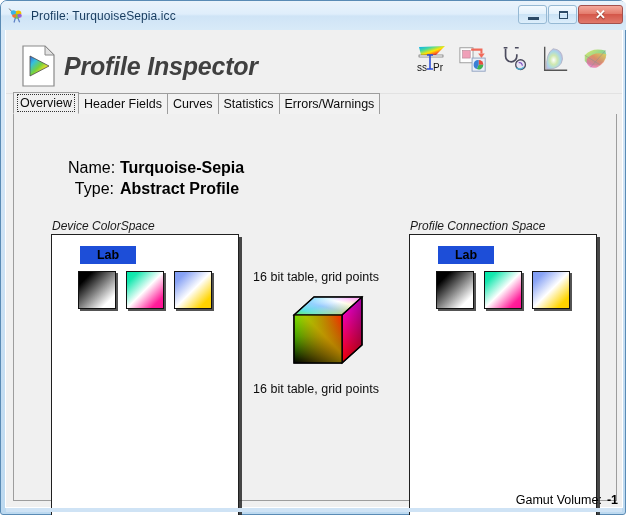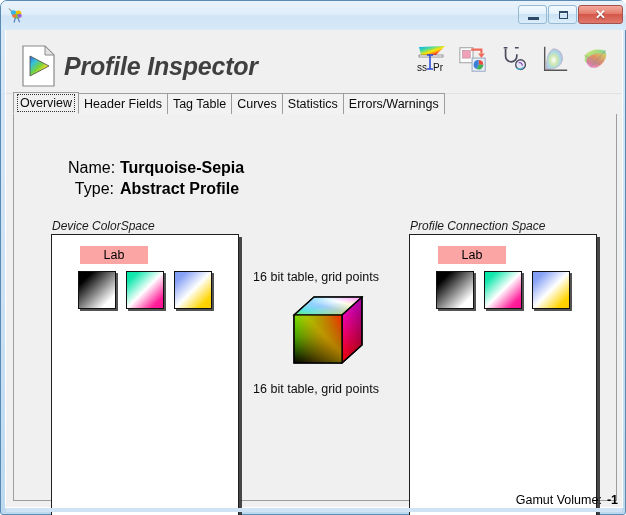--- a/index.html
+++ b/index.html
@@ -231,27 +231,28 @@
     box-sizing: border-box;
   }
   #dev-caption { left: 38px; top: 105px; }
   #dev-panel   { left: 37px; top: 120px; width: 188px; height: 322px; }
   #pcs-caption { left: 396px; top: 105px; }
   #pcs-panel   { left: 395px; top: 120px; width: 188px; height: 322px; }
 
   .cs-tag {
     position: absolute;
     left: 28px; top: 11px;
-    width: 68px; height: 18px;
-    background: #fca5a5;
+    width: 56px; height: 18px;
+    background: #1d4ed8;
     font-size: 12.5px;
     color: #000;
     display: flex;
     align-items: center;
     justify-content: center;
+    font-weight: bold;
   }
   .swatches {
     position: absolute;
     left: 26px; top: 36px;
     display: flex;
     gap: 10px;
   }
   .swatch {
     width: 38px; height: 38px;
     border: 1px solid #101010;
@@ -314,20 +315,21 @@
           <ellipse cx="5.4" cy="5.6" rx="2.6" ry="2.3" fill="#39b6e8"></ellipse>
           <ellipse cx="9.0" cy="9.2" rx="2.9" ry="2.5" fill="#7ec93f"></ellipse>
           <ellipse cx="11.6" cy="8.8" rx="2.2" ry="2.0" fill="#9a5fd6"></ellipse>
           <ellipse cx="6.4" cy="9.0" rx="2.0" ry="1.8" fill="#f07830"></ellipse>
           <path d="M7.5 10.5 L6.0 15.5" stroke="#5b7fc4" stroke-width="1.2" fill="none"></path>
           <path d="M9.8 10.6 L11.6 15.2" stroke="#5b7fc4" stroke-width="1.2" fill="none"></path>
           <path d="M3.4 4.2 L1.2 1.6" stroke="#6f6f6f" stroke-width="1" fill="none"></path>
         </g>
       </svg>
     </div>
+    <div class="title-text">Profile: TurquoiseSepia.icc</div>
 
     <div class="winbtns">
       <div class="winbtn">
         <span class="glyph-min"></span>
       </div>
       <div class="winbtn">
         <span class="glyph-max"></span>
       </div>
       <div class="winbtn close">
         <span class="glyph-close">✕</span>
@@ -445,23 +447,20 @@
     </div>
 
     <div class="tabstrip">
       <div class="tab active">
         <span class="tab-label">Overview</span>
       </div>
       <div class="tab">
         <span class="tab-label">Header Fields</span>
       </div>
       <div class="tab">
-        <span class="tab-label">Tag Table</span>
-      </div>
-      <div class="tab">
         <span class="tab-label">Curves</span>
       </div>
       <div class="tab">
         <span class="tab-label">Statistics</span>
       </div>
       <div class="tab">
         <span class="tab-label">Errors/Warnings</span>
       </div>
     </div>
 

